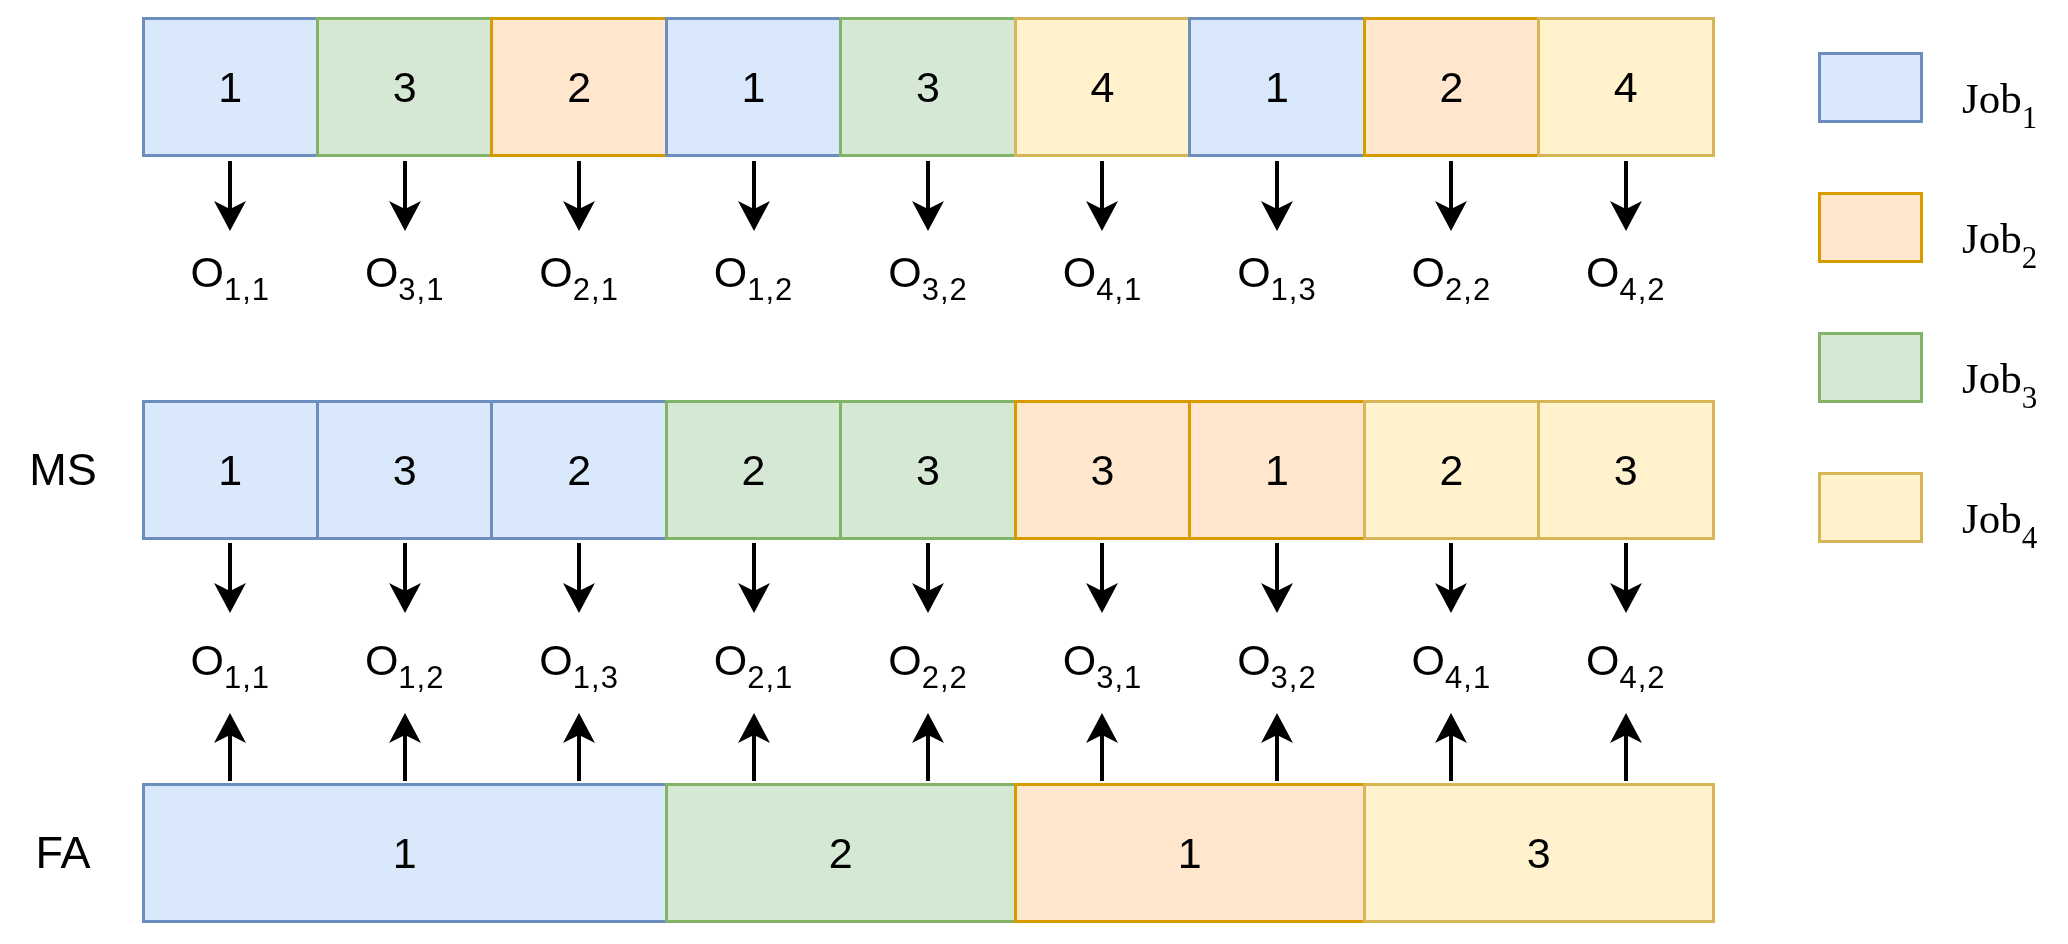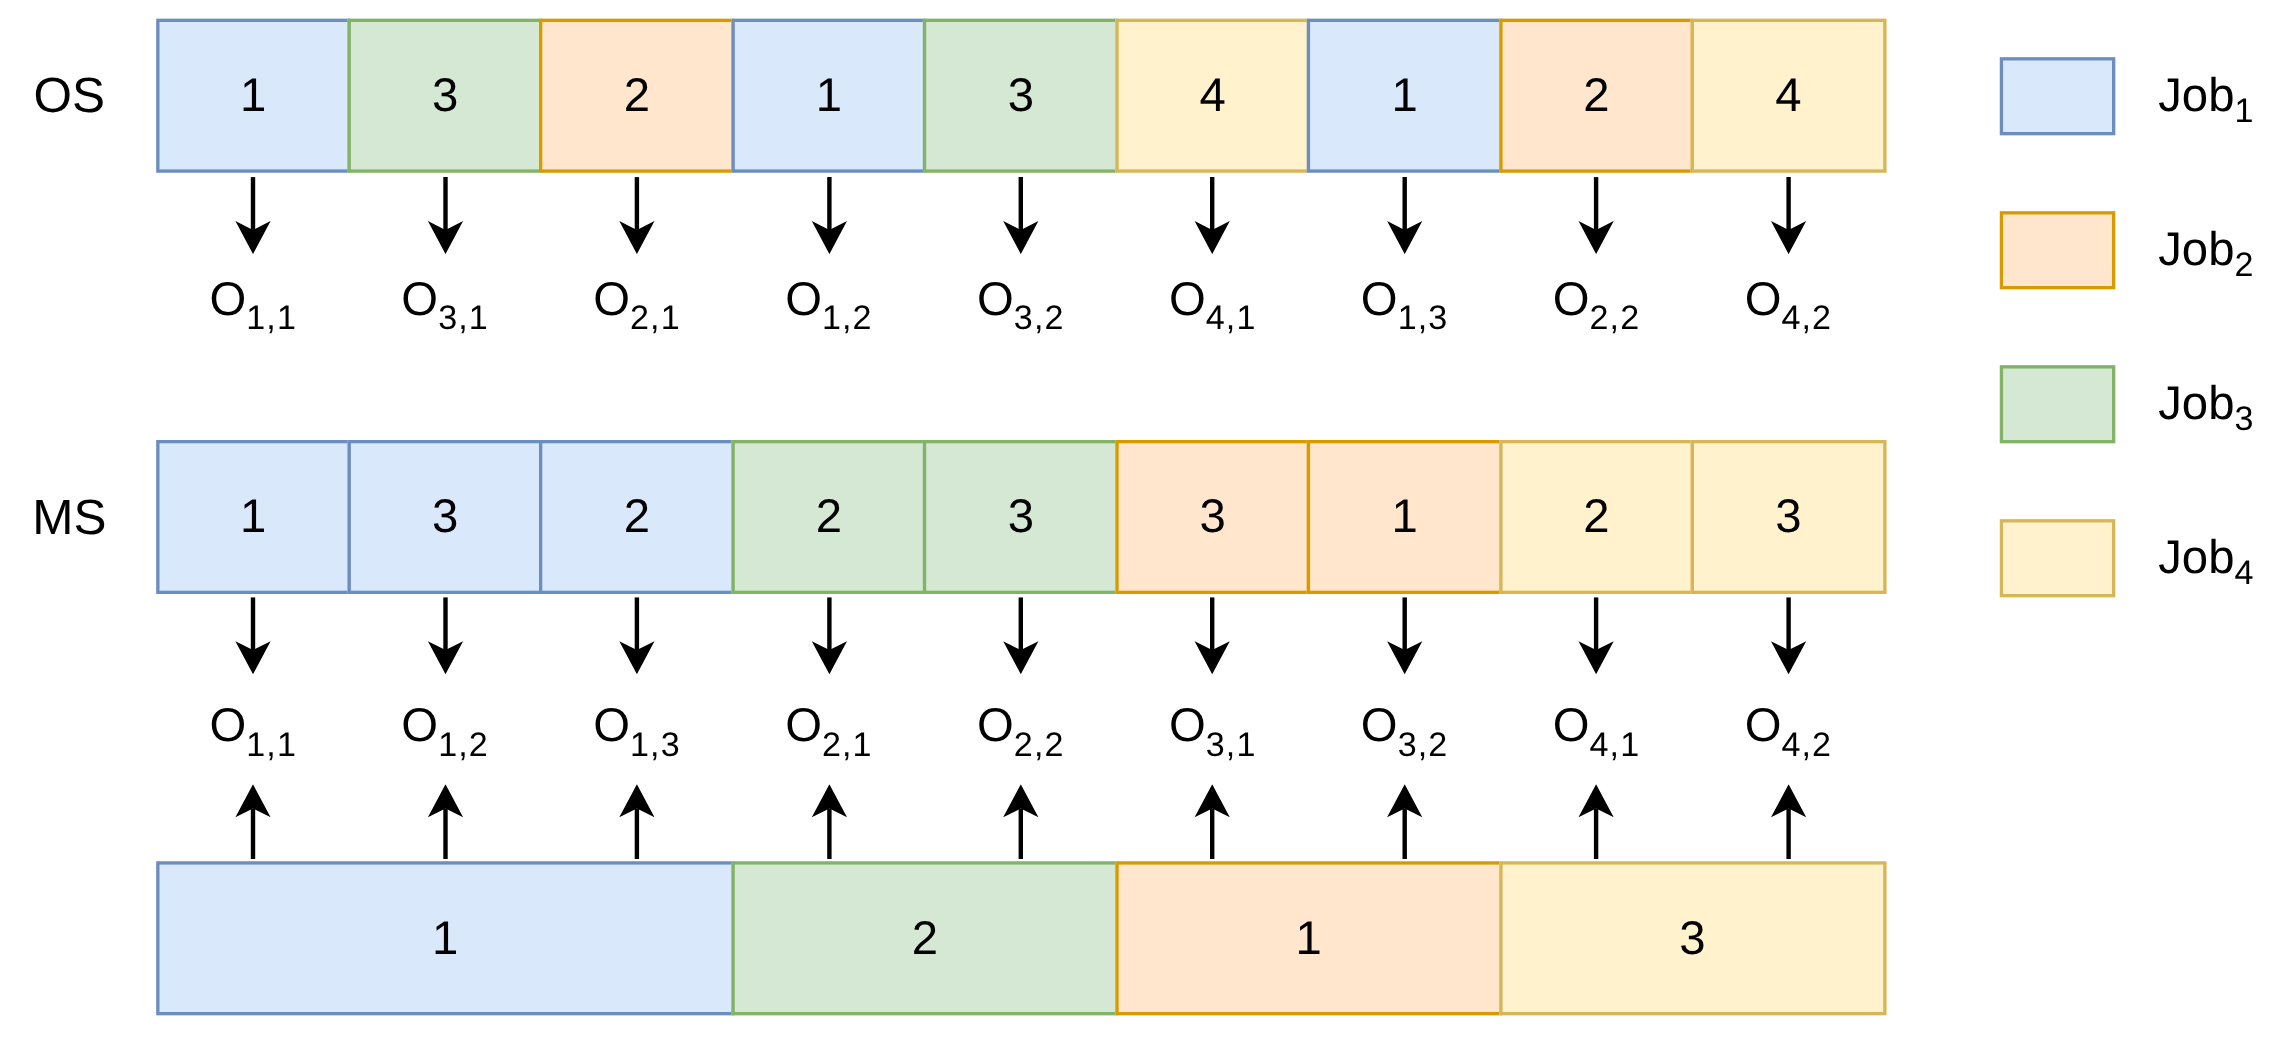--- a/index.html
+++ b/index.html
@@ -22,31 +22,31 @@
     text-align:center;font-size:43px;white-space:nowrap;
   }
   .sub{
     font-size:31px;position:relative;top:13px;letter-spacing:1px;
   }
   .legend-swatch{
     position:absolute;box-sizing:border-box;border:3px solid #000;
     width:105px;height:71px;
   }
   .legend-label{
-    position:absolute;height:71px;display:flex;align-items:center;
-    font-size:43px;white-space:nowrap;
+    position:absolute;height:71px;display:flex;align-items:flex-end;
+    font-size:43px;white-space:nowrap;font-family:Liberation Serif, serif;
   }
   svg.arrow{position:absolute;}
 </style>
 </head>
 <body>
 
 <div class="canvas">
-  <div class="row-label" style="left:8px;top:17px;">OS</div>
   <div class="row-label" style="left:8px;top:400px;text-align:center;">MS</div>
+  <div class="row-label" style="left:8px;top:783px;">FA</div>
 
 <div class="cell" style="left: 141.5px; top: 17px; width: 177.45px; background: rgb(218, 232, 252); border-color: rgb(108, 142, 191);">1</div>
     <div class="cell" style="left: 315.95px; top: 17px; width: 177.45px; background: rgb(213, 232, 212); border-color: rgb(130, 179, 102);">3</div>
     <div class="cell" style="left: 490.4px; top: 17px; width: 177.45px; background: rgb(255, 230, 204); border-color: rgb(215, 155, 0);">2</div>
     <div class="cell" style="left: 664.85px; top: 17px; width: 177.45px; background: rgb(218, 232, 252); border-color: rgb(108, 142, 191);">1</div>
     <div class="cell" style="left: 839.3px; top: 17px; width: 177.45px; background: rgb(213, 232, 212); border-color: rgb(130, 179, 102);">3</div>
     <div class="cell" style="left: 1013.75px; top: 17px; width: 177.45px; background: rgb(255, 242, 204); border-color: rgb(214, 182, 86);">4</div>
     <div class="cell" style="left: 1188.2px; top: 17px; width: 177.45px; background: rgb(218, 232, 252); border-color: rgb(108, 142, 191);">1</div>
     <div class="cell" style="left: 1362.65px; top: 17px; width: 177.45px; background: rgb(255, 230, 204); border-color: rgb(215, 155, 0);">2</div>
     <div class="cell" style="left: 1537.1px; top: 17px; width: 177.45px; background: rgb(255, 242, 204); border-color: rgb(214, 182, 86);">4</div>

